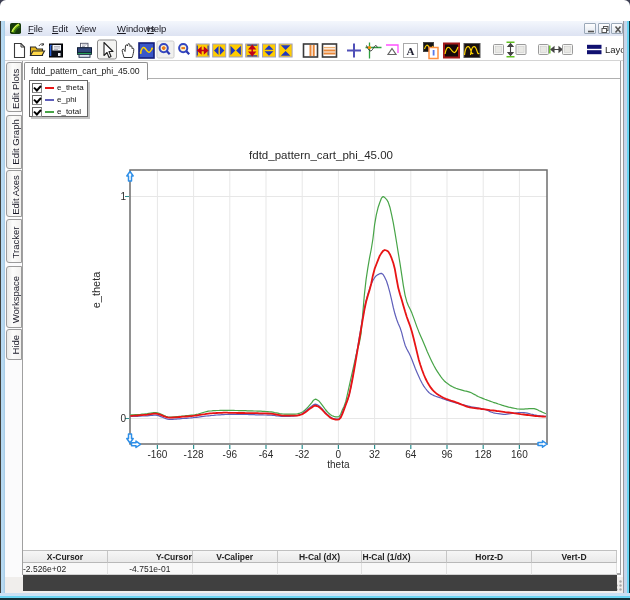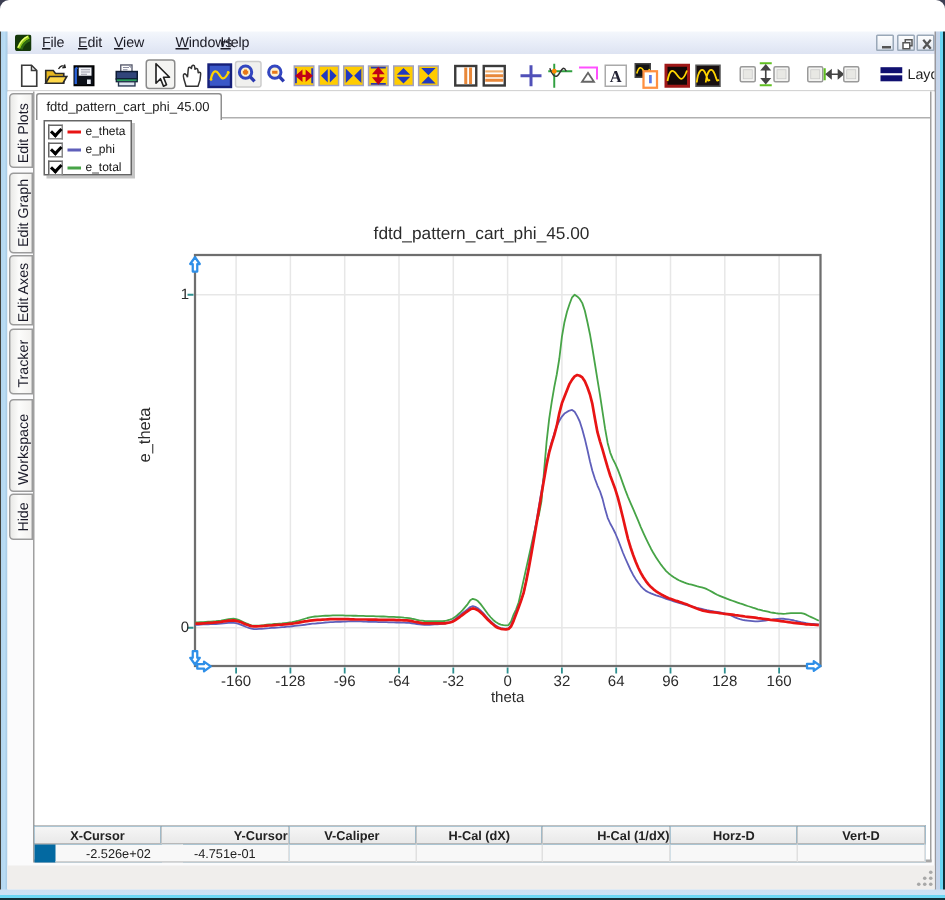--- a/index.html
+++ b/index.html
@@ -290,29 +290,29 @@
         <text x="338.4" y="457.5" font-size="10" text-anchor="middle">0</text>
         <text x="374.6" y="457.5" font-size="10" text-anchor="middle">32</text>
         <text x="410.8" y="457.5" font-size="10" text-anchor="middle">64</text>
         <text x="447.0" y="457.5" font-size="10" text-anchor="middle">96</text>
         <text x="483.2" y="457.5" font-size="10" text-anchor="middle">128</text>
         <text x="519.4" y="457.5" font-size="10" text-anchor="middle">160</text>
         <text x="338.4" y="468" font-size="10" text-anchor="middle">theta</text>
         <text x="100" y="290" font-size="11" text-anchor="middle" transform="rotate(-90 100 290)">e_theta</text>
       </g>
     </svg>
- <div class="abs" style="left:23px;top:550px;width:594px;height:25px;border-top:1px solid #c0c0c0;z-index:5;background:#0369a1">
+ <div class="abs" style="left:23px;top:550px;width:594px;height:41px;border-top:1px solid #c0c0c0;z-index:5;background:#404040">
       <div class="abs" style="left:0.0px;top:0;width:84.9px;height:12px;background:linear-gradient(180deg,#f6f6f6,#e9e9e9);border-right:1px solid #c6c6c6;border-bottom:1px solid #b8b8b8;font-size:8.5px;font-weight:bold;color:#222;text-align:center;line-height:12px">X-Cursor</div>
       <div class="abs" style="left:84.9px;top:0;width:84.9px;height:12px;background:linear-gradient(180deg,#f6f6f6,#e9e9e9);border-right:1px solid #c6c6c6;border-bottom:1px solid #b8b8b8;font-size:8.5px;font-weight:bold;color:#222;text-align:right;line-height:12px">Y-Cursor</div>
       <div class="abs" style="left:169.7px;top:0;width:84.9px;height:12px;background:linear-gradient(180deg,#f6f6f6,#e9e9e9);border-right:1px solid #c6c6c6;border-bottom:1px solid #b8b8b8;font-size:8.5px;font-weight:bold;color:#222;text-align:center;line-height:12px">V-Caliper</div>
       <div class="abs" style="left:254.6px;top:0;width:84.9px;height:12px;background:linear-gradient(180deg,#f6f6f6,#e9e9e9);border-right:1px solid #c6c6c6;border-bottom:1px solid #b8b8b8;font-size:8.5px;font-weight:bold;color:#222;text-align:center;line-height:12px">H-Cal (dX)</div>
-      <div class="abs" style="left:339.4px;top:0;width:84.9px;height:12px;background:linear-gradient(180deg,#f6f6f6,#e9e9e9);border-right:1px solid #c6c6c6;border-bottom:1px solid #b8b8b8;font-size:8.5px;font-weight:bold;color:#222;text-align:right;line-height:12px">H-Cal (1/dX)</div>
+      <div class="abs" style="left:339.4px;top:0;width:84.9px;height:12px;background:linear-gradient(180deg,#f6f6f6,#e9e9e9);border-right:1px solid #c6c6c6;border-bottom:1px solid #b8b8b8;font-size:8.5px;font-weight:bold;color:#222;text-align:left;line-height:12px">H-Cal (1/dX)</div>
       <div class="abs" style="left:424.3px;top:0;width:84.9px;height:12px;background:linear-gradient(180deg,#f6f6f6,#e9e9e9);border-right:1px solid #c6c6c6;border-bottom:1px solid #b8b8b8;font-size:8.5px;font-weight:bold;color:#222;text-align:center;line-height:12px">Horz-D</div>
       <div class="abs" style="left:509.1px;top:0;width:84.9px;height:12px;background:linear-gradient(180deg,#f6f6f6,#e9e9e9);border-right:1px solid #c6c6c6;border-bottom:1px solid #b8b8b8;font-size:8.5px;font-weight:bold;color:#222;text-align:center;line-height:12px">Vert-D</div>
-      <div class="abs" style="left:14px;top:12px;width:84.9px;height:12px;border-right:1px solid #e0e0e0;border-bottom:1px solid #d0d0d0;font-size:8.5px;color:#222;text-align:center;line-height:12px;background:#f8f8f8">-2.526e+02</div>
+      <div class="abs" style="left:0.0px;top:12px;width:84.9px;height:12px;border-right:1px solid #e0e0e0;border-bottom:1px solid #d0d0d0;font-size:8.5px;color:#222;text-align:left;line-height:12px;background:#f8f8f8">-2.526e+02</div>
       <div class="abs" style="left:84.9px;top:12px;width:84.9px;height:12px;border-right:1px solid #e0e0e0;border-bottom:1px solid #d0d0d0;font-size:8.5px;color:#222;text-align:center;line-height:12px;background:#f8f8f8">-4.751e-01</div>
       <div class="abs" style="left:169.7px;top:12px;width:84.9px;height:12px;border-right:1px solid #e0e0e0;border-bottom:1px solid #d0d0d0;font-size:8.5px;color:#222;text-align:center;line-height:12px;background:#f8f8f8"></div>
       <div class="abs" style="left:254.6px;top:12px;width:84.9px;height:12px;border-right:1px solid #e0e0e0;border-bottom:1px solid #d0d0d0;font-size:8.5px;color:#222;text-align:center;line-height:12px;background:#f8f8f8"></div>
       <div class="abs" style="left:339.4px;top:12px;width:84.9px;height:12px;border-right:1px solid #e0e0e0;border-bottom:1px solid #d0d0d0;font-size:8.5px;color:#222;text-align:center;line-height:12px;background:#f8f8f8"></div>
       <div class="abs" style="left:424.3px;top:12px;width:84.9px;height:12px;border-right:1px solid #e0e0e0;border-bottom:1px solid #d0d0d0;font-size:8.5px;color:#222;text-align:center;line-height:12px;background:#f8f8f8"></div>
       <div class="abs" style="left:509.1px;top:12px;width:84.9px;height:12px;border-right:1px solid #e0e0e0;border-bottom:1px solid #d0d0d0;font-size:8.5px;color:#222;text-align:center;line-height:12px;background:#f8f8f8"></div>
     </div>
  <div id="bbord"></div>
 </div>
 </body></html>

